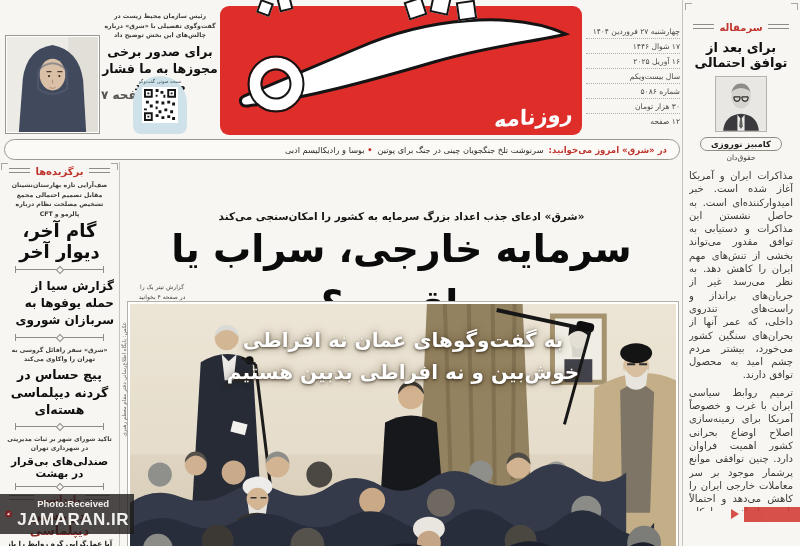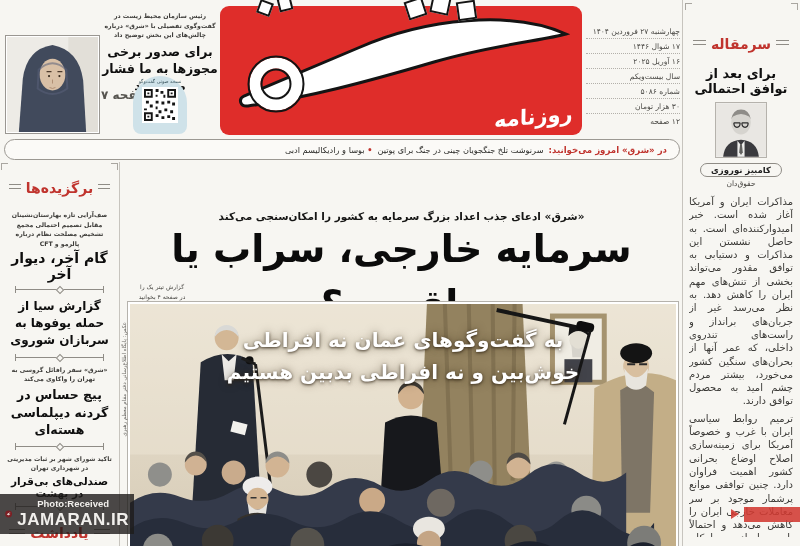--- a/index.html
+++ b/index.html
@@ -10,21 +10,21 @@
   .c-tl{border-top-width:1px;border-left-width:1px;}
   .c-tr{border-top-width:1px;border-right-width:1px;}
 
   
   .orn{position:relative;height:9px;margin:3px 10px;}
   .orn::before{content:"";position:absolute;left:0;right:0;top:4px;border-top:1px solid #8f8c86;}
   .orn::after{content:"";position:absolute;left:50%;top:2px;width:4px;height:4px;background:#f7f6f2;
               border:1px solid #8f8c86;transform:translateX(-50%) rotate(45deg);}
   .orn i{position:absolute;top:1px;width:1px;height:7px;background:#8f8c86;}
   .orn i.l{left:0}.orn i.r{right:0}
-  .sec-h{display:flex;align-items:center;gap:5px;color:#c0342e;font-weight:bold;font-size:14px;margin:14px 4px;text-align:right;}
+  .sec-h{display:flex;align-items:center;gap:5px;color:#c0342e;font-weight:bold;font-size:10px;margin:0 4px;text-align:right;}
   .sec-h::before,.sec-h::after{content:"";flex:1;border-top:1px solid #8f8c86;height:3px;border-bottom:1px solid #8f8c86;margin-top:-3px;}
 
   
   .editorial{position:absolute;left:682px;top:0;width:118px;height:546px;border-left:1px solid #c7c4be;
              box-sizing:border-box;padding:22px 7px 0 6px;}
   .ed-title{font-size:13px;font-weight:800;text-align:center;margin:7px 0 6px;color:#101010;}
   .ed-photo{width:50px;height:54px;margin:2px auto 0;border:1px solid #b5b2ac;background:#fff;display:block;}
   .ed-author{display:block;width:fit-content;margin:5px auto 2px;border:1px solid #8f8c86;border-radius:8px;
              padding:1px 10px;font-size:8.5px;font-weight:bold;color:#222;}
   .ed-role{text-align:center;font-size:7.5px;color:#44423e;}
@@ -68,22 +68,22 @@
          background:#fbfaf7;display:flex;align-items:center;padding:0 12px;box-sizing:border-box;
          font-size:8.2px;white-space:nowrap;overflow:hidden;color:#2d2d2a;}
   .strip-label{color:#c0342e;font-weight:bold;font-size:8.6px;margin-left:5px;}
   .strip-item+.strip-item::before{content:"•  ";color:#c0342e;font-weight:bold;}
   .strip-item{margin-left:5px;}
 
   
   .sidebar{position:absolute;left:0;top:162px;width:120px;height:384px;border-right:1px solid #c7c4be;
            box-sizing:border-box;padding:4px 5px 0;}
   .sb-kicker{font-size:6.2px;font-weight:600;color:#3c3b38;text-align:center;line-height:1.55;margin:3px 1px 1px;}
-  .sb-head1{font-size:14px;font-weight:800;text-align:center;margin:2px 0 3px;color:#0e0e0e;}
-  .sb-head2{font-size:12px;font-weight:800;text-align:center;line-height:1.4;margin:4px 0;color:#0e0e0e;}
+  .sb-head1{font-size:18px;font-weight:800;text-align:center;margin:2px 0 3px;color:#0e0e0e;}
+  .sb-head2{font-size:12px;font-weight:800;line-height:1.4;margin:4px 0;color:#0e0e0e;}
   .sb-head3{font-size:12.5px;font-weight:800;text-align:center;line-height:1.4;margin:2px 0 3px;color:#0e0e0e;}
   .sb-head4{font-size:10.5px;font-weight:800;text-align:center;margin:2px 0 3px;color:#0e0e0e;}
   .note-head{font-size:12.5px;font-weight:800;text-align:center;color:#8d2e28;margin:3px 0 2px;}
   .note-q{font-size:7px;font-weight:bold;text-align:center;color:#1d1d1b;margin-bottom:3px;}
   .watermark{position:absolute;left:0;top:494px;width:134px;height:40px;background:rgba(30,28,26,.8);
              display:flex;align-items:center;gap:5px;padding:0 5px;box-sizing:border-box;z-index:6;direction:ltr;}
   .wm-txt{font-family:"Liberation Sans",sans-serif;color:#f1efec;line-height:1.15;text-align:center;}
   .wm-l1{font-size:9.5px;font-weight:bold;}
   .wm-l2{font-size:17px;font-weight:bold;letter-spacing:.5px;}
 

